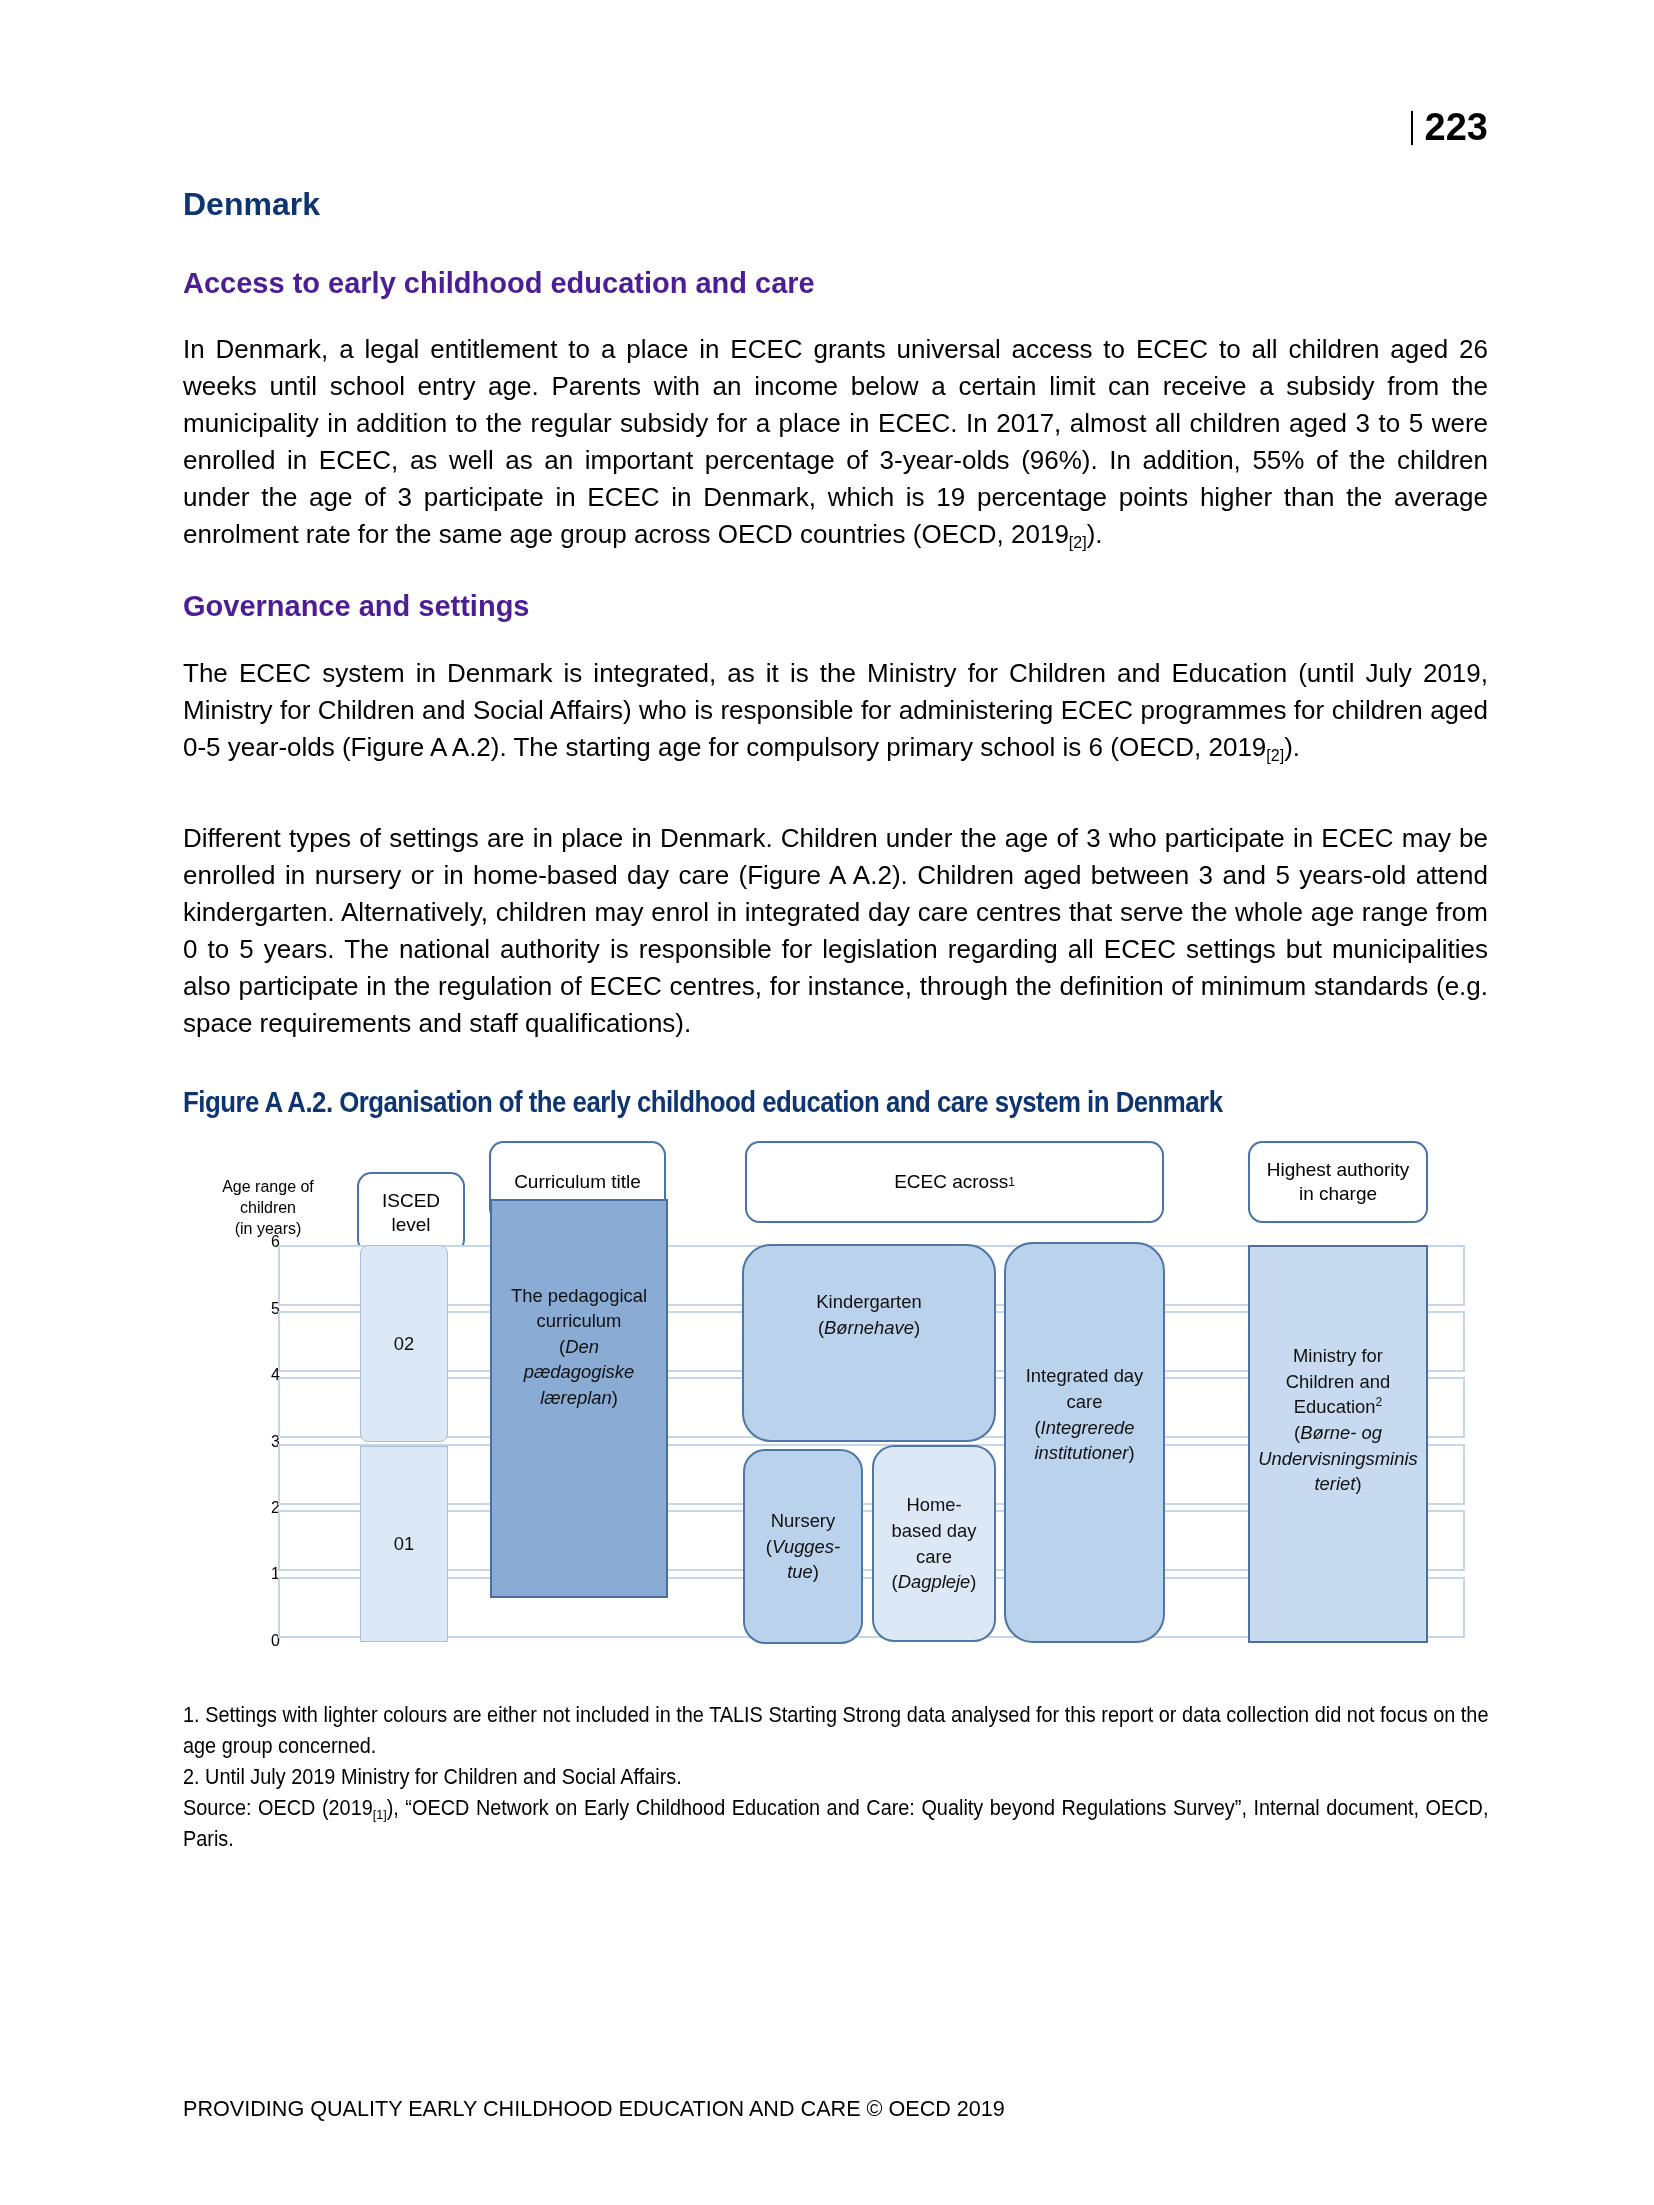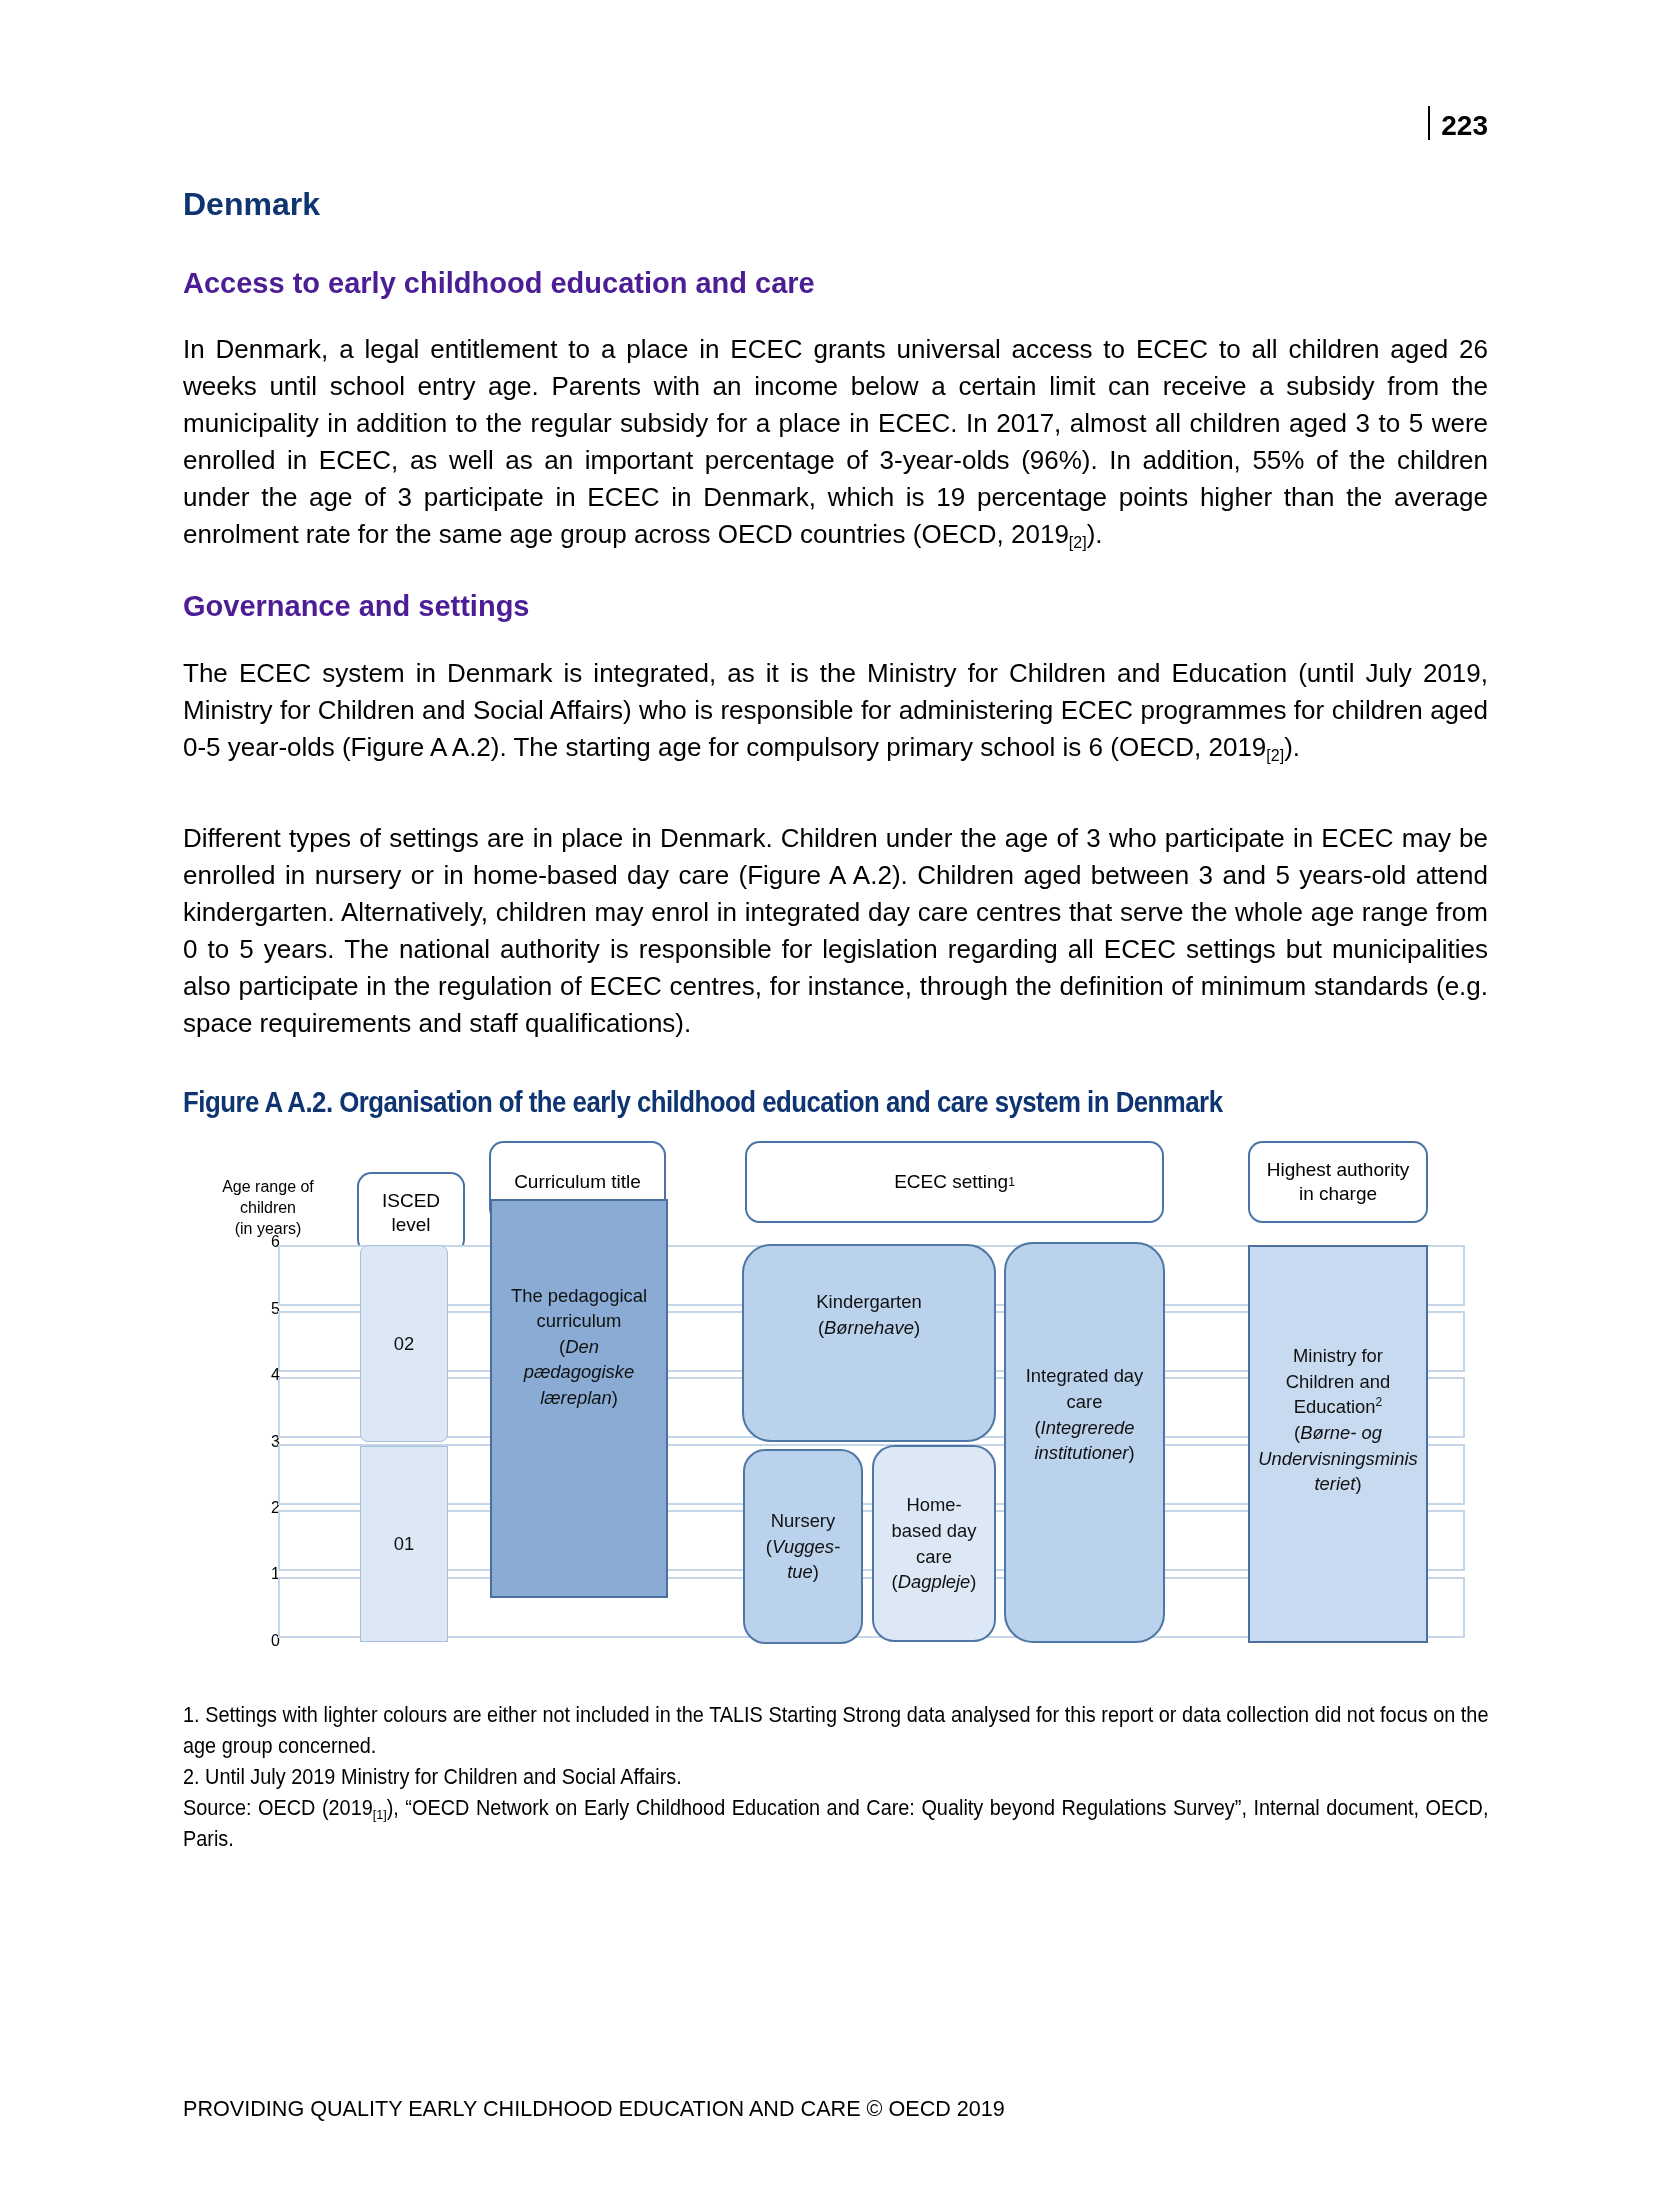--- a/index.html
+++ b/index.html
@@ -1,19 +1,19 @@
 <!DOCTYPE html>
 <html style="font-size:12.8px"><head>
 <meta charset="utf-8">
 <style>
   html, body { margin:0; padding:0; background:#ffffff; }
   body { width:1654px; height:2205px; position:relative; overflow:hidden;
          font-family:"Liberation Sans", sans-serif; color:#000; }
   .abs { position:absolute; }
-  .pagenum { right:166px; top:106px; font-size:28px; font-weight:bold;padding-left:39px; }
+  .pagenum { right:166px; top:106px; font-size:38px; font-weight:bold;padding-left:39px; }
   .pagenum .bar { display:inline-block; width:2.4px; height:34px; background:#000; vertical-align:-4.8px; margin-right:11.2px; }
   .country { left:183px; top:186px; font-size:32px; font-weight:bold; color:#0e3572; }
   .subhead { left:183px; font-size:29px; font-weight:bold; color:#4c1d95; }
   .para { left:183px; width:1305px; font-size:26px; line-height:37px; text-align:justify; }
   .para sub { font-size:16px; vertical-align:-4.8px; line-height:0; }
   .fig-title { left:183px; top:1085px; font-size:30px; font-weight:bold; color:#0e3572; letter-spacing:-0.6px; transform:scaleX(0.86); transform-origin:left; white-space:nowrap; }
 
   .hdr { position:absolute; border:2px solid #4a74a8; border-radius:14.4px; background:#fff;
          display:flex; align-items:center; justify-content:center; text-align:center;
          font-size:19px; line-height:24px; box-sizing:border-box; }
@@ -61,21 +61,21 @@
   </div>
 
   <div class="hdr" style="left:357px;top:1172px;width:108px;height:82px;">
     <div>
         <div>ISCED</div>
         <div>level</div>
       </div>
   </div>
   <div class="hdr" style="left:489px;top:1141px;width:177px;height:82px;">Curriculum title</div>
   <div class="hdr" style="left:745px;top:1141px;width:419px;height:82px;">
-    <span>ECEC setting</span>
+    <span>ECEC across</span>
       <sup>1</sup>
   </div>
   <div class="hdr" style="left:1248px;top:1141px;width:180px;height:82px;">
     <div>
         <div>Highest authority</div>
         <div>in charge</div>
       </div>
   </div>
 
   <div class="tick" style="top:1233px;">6</div>

